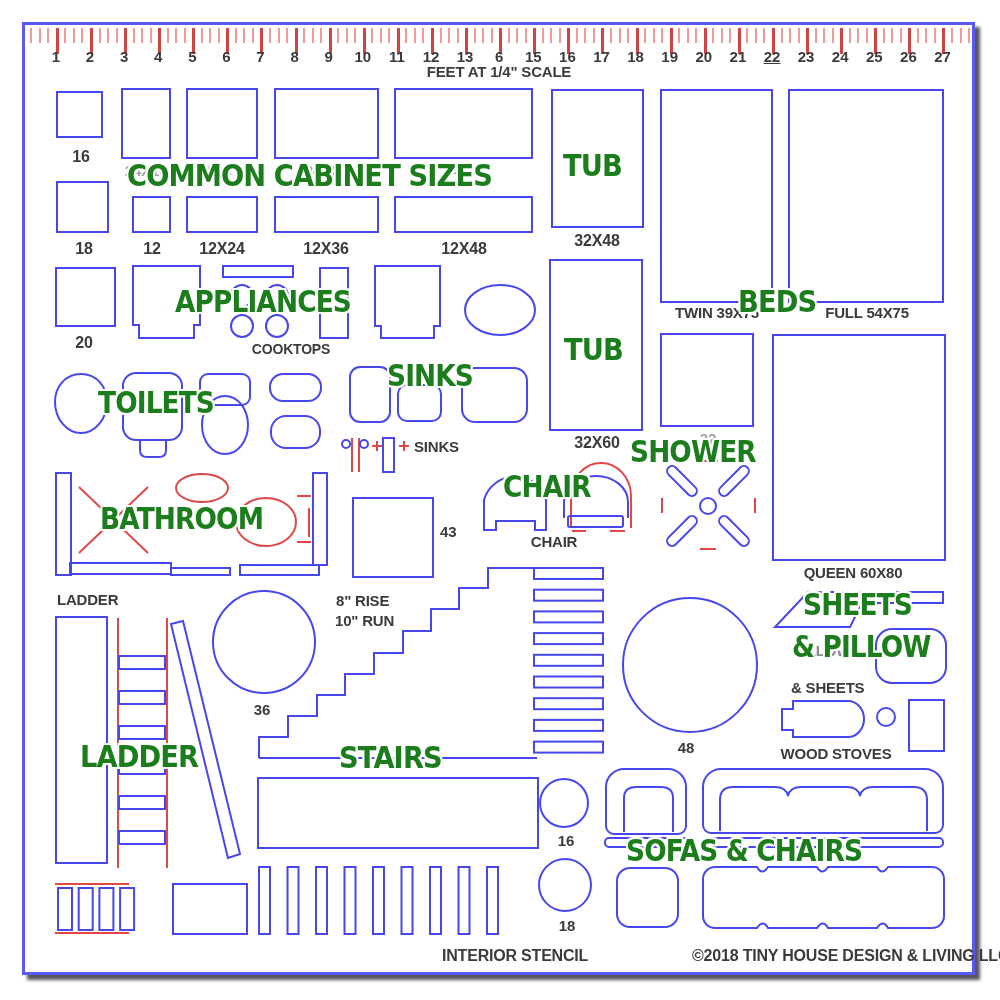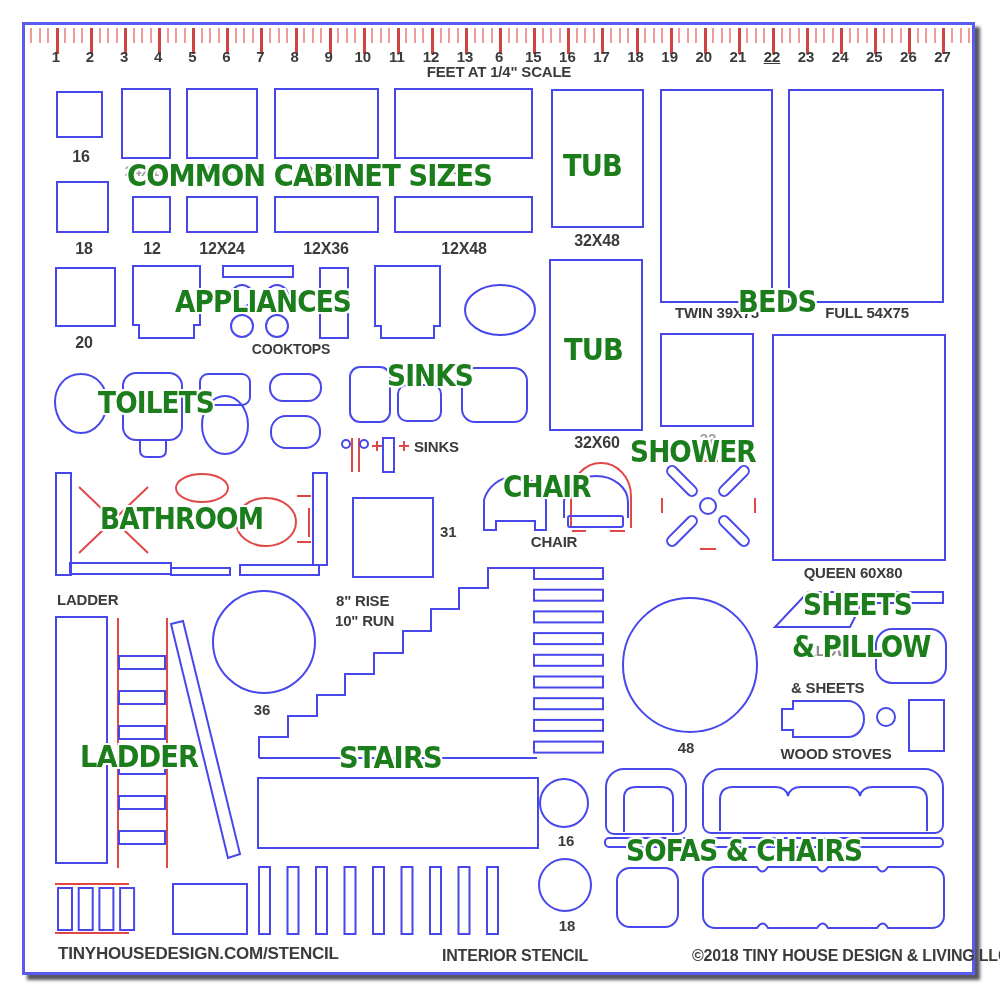--- a/index.html
+++ b/index.html
@@ -349,35 +349,34 @@
   <span class="lbl c" style="left:326px;top:240px">12X36</span>
   <span class="lbl c" style="left:464px;top:240px">12X48</span>
   <span class="lbl c" style="left:84px;top:334px">20</span>
   <span class="lbl c" style="left:291px;top:342px;font-size:14px">COOKTOPS</span>
   <span class="lbl c" style="left:597px;top:232px">32X48</span>
   <span class="lbl c" style="left:717px;top:305px;font-size:15px">TWIN 39X75</span>
   <span class="lbl c" style="left:867px;top:305px;font-size:15px">FULL 54X75</span>
   <span class="lbl c" style="left:597px;top:434px">32X60</span>
   <span class="lbl" style="left:414px;top:439px;font-size:15px">SINKS</span>
   <span class="lbl c gray" style="left:708px;top:431px;font-size:15px">32</span>
-  <span class="lbl" style="left:440px;top:524px;font-size:15px">31</span>
+  <span class="lbl" style="left:440px;top:524px;font-size:15px">43</span>
   <span class="lbl c" style="left:554px;top:534px;font-size:15px">CHAIR</span>
   <span class="lbl c" style="left:853px;top:565px;font-size:15px">QUEEN 60X80</span>
   <span class="lbl" style="left:57px;top:592px;font-size:15px">LADDER</span>
   <span class="lbl" style="left:336px;top:593px;font-size:15px">8" RISE</span>
   <span class="lbl" style="left:335px;top:613px;font-size:15px">10" RUN</span>
   <span class="lbl c" style="left:262px;top:702px;font-size:15px">36</span>
   <span class="lbl c" style="left:686px;top:740px;font-size:15px">48</span>
   <span class="lbl dim" style="left:793px;top:643px;font-size:15px">PILLOW</span>
   <span class="lbl" style="left:791px;top:680px;font-size:15px">&amp; SHEETS</span>
   <span class="lbl c" style="left:836px;top:746px;font-size:15px">WOOD STOVES</span>
   <span class="lbl c" style="left:566px;top:833px;font-size:15px">16</span>
   <span class="lbl c" style="left:567px;top:918px;font-size:15px">18</span>
 
-  <span class="lbl" style="left:58px;top:945px;font-size:17px">TINYHOUSEDESIGN.COM/STENCIL</span>
   <span class="lbl" style="left:442px;top:947px">INTERIOR STENCIL</span>
   <span class="lbl" style="left:692px;top:947px">©2018 TINY HOUSE DESIGN &amp; LIVING LLC</span>
 
   <span class="green" style="left:127px;top:160px;font-size:31px">COMMON CABINET SIZES</span>
   <span class="green" style="left:175px;top:287px;font-size:30px">APPLIANCES</span>
   <span class="green" style="left:387px;top:361px;font-size:30px">SINKS</span>
   <span class="green" style="left:98px;top:388px;font-size:30px">TOILETS</span>
   <span class="green" style="left:563px;top:150px;font-size:31px">TUB</span>
   <span class="green" style="left:564px;top:334px;font-size:31px">TUB</span>
   <span class="green" style="left:738px;top:286px;font-size:31px">BEDS</span>

